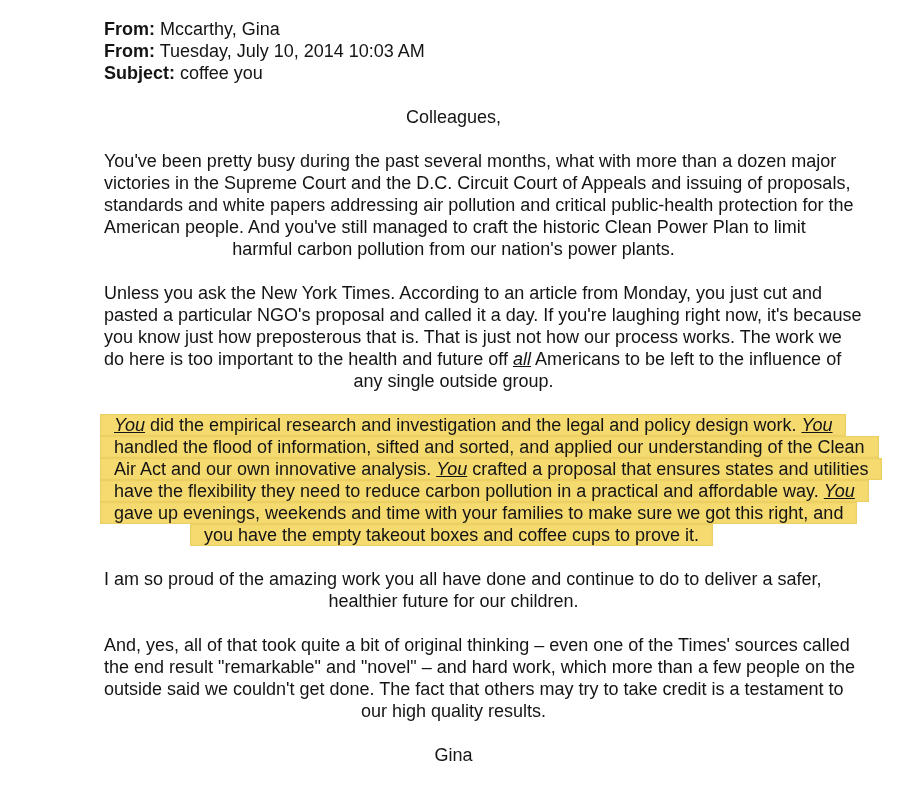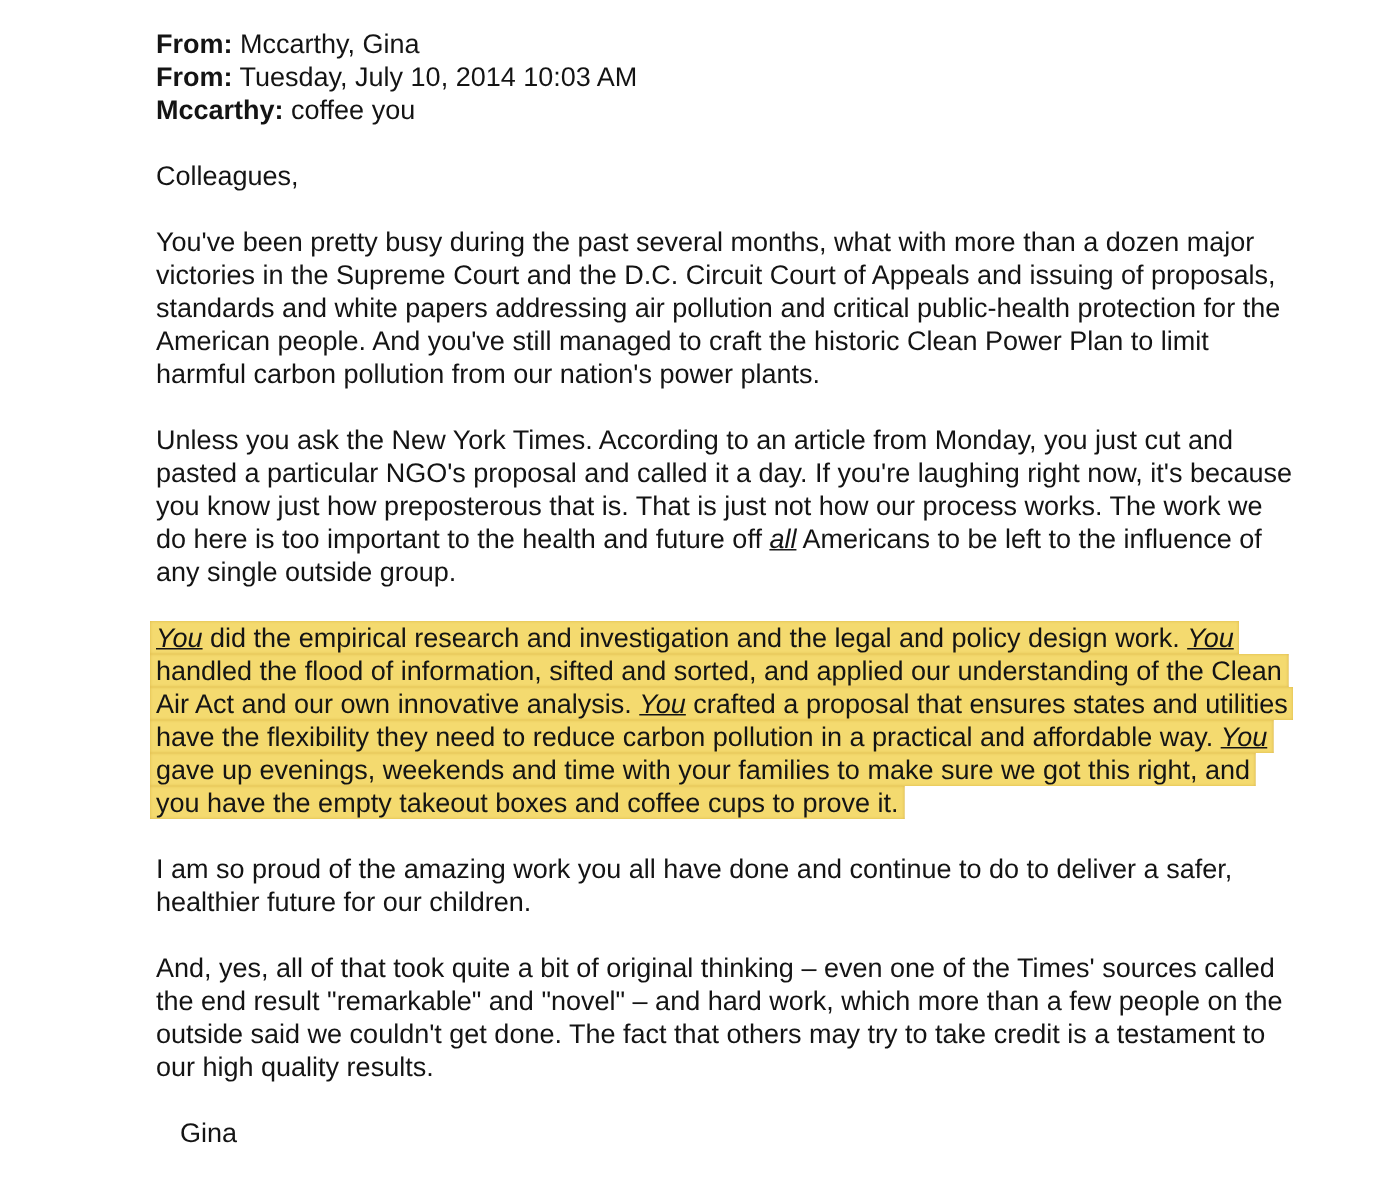--- a/index.html
+++ b/index.html
@@ -18,41 +18,42 @@
     padding: 18px 10px 0 104px;
     font-size: 18px;
     line-height: 22px;
   }
   .header { margin: 0 0 22px 0; }
   .header-line { white-space: nowrap; }
   .fld { font-weight: bold; }
   .para {
     margin: 0 0 22px 0;
     white-space: nowrap;
+    text-align: center;
   }
   .sig { margin: 16px; }
   .hl-para { margin-left: -4px; }
   .hl {
     background: #f4da6f;
-    padding: 1px 4px;
+    padding: 1px 14px;
     -webkit-box-decoration-break: clone;
     box-decoration-break: clone;
     box-shadow: inset 0 0 2px rgba(203, 158, 43, 0.6);
   }
   i { font-style: italic; text-decoration: underline; }
 </style>
 </head>
 <body>
 
 <div class="page">
 
   <div class="header">
     <div class="header-line"><span class="fld">From:</span> <span>Mccarthy, Gina</span></div>
     <div class="header-line"><span class="fld">From:</span> <span>Tuesday, July 10, 2014 10:03 AM</span></div>
-    <div class="header-line"><span class="fld">Mccarthy:</span> <span>coffee you</span></div>
+    <div class="header-line"><span class="fld">Subject:</span> <span>coffee you</span></div>
   </div>
 
   <p class="para">Colleagues,</p>
 
   <div id="paragraphs">
       <p class="para">You've been pretty busy during the past several months, what with more than a dozen major<br>victories in the Supreme Court and the D.C. Circuit Court of Appeals and issuing of proposals,<br>standards and white papers addressing air pollution and critical public-health protection for the<br>American people. And you've still managed to craft the historic Clean Power Plan to limit<br>harmful carbon pollution from our nation's power plants.</p>
       <p class="para">Unless you ask the New York Times. According to an article from Monday, you just cut and<br>pasted a particular NGO's proposal and called it a day. If you're laughing right now, it's because<br>you know just how preposterous that is. That is just not how our process works. The work we<br>do here is too important to the health and future off <i>all</i> Americans to be left to the influence of<br>any single outside group.</p>
       <p class="para hl-para"><span class="hl" style="background: rgb(244, 218, 111);"><i>You</i> did the empirical research and investigation and the legal and policy design work. <i>You</i><br>handled the flood of information, sifted and sorted, and applied our understanding of the Clean<br>Air Act and our own innovative analysis. <i>You</i> crafted a proposal that ensures states and utilities<br>have the flexibility they need to reduce carbon pollution in a practical and affordable way. <i>You</i><br>gave up evenings, weekends and time with your families to make sure we got this right, and<br>you have the empty takeout boxes and coffee cups to prove it.</span></p>
       <p class="para">I am so proud of the amazing work you all have done and continue to do to deliver a safer,<br>healthier future for our children.</p>
       <p class="para">And, yes, all of that took quite a bit of original thinking – even one of the Times' sources called<br>the end result "remarkable" and "novel" – and hard work, which more than a few people on the<br>outside said we couldn't get done. The fact that others may try to take credit is a testament to<br>our high quality results.</p>

